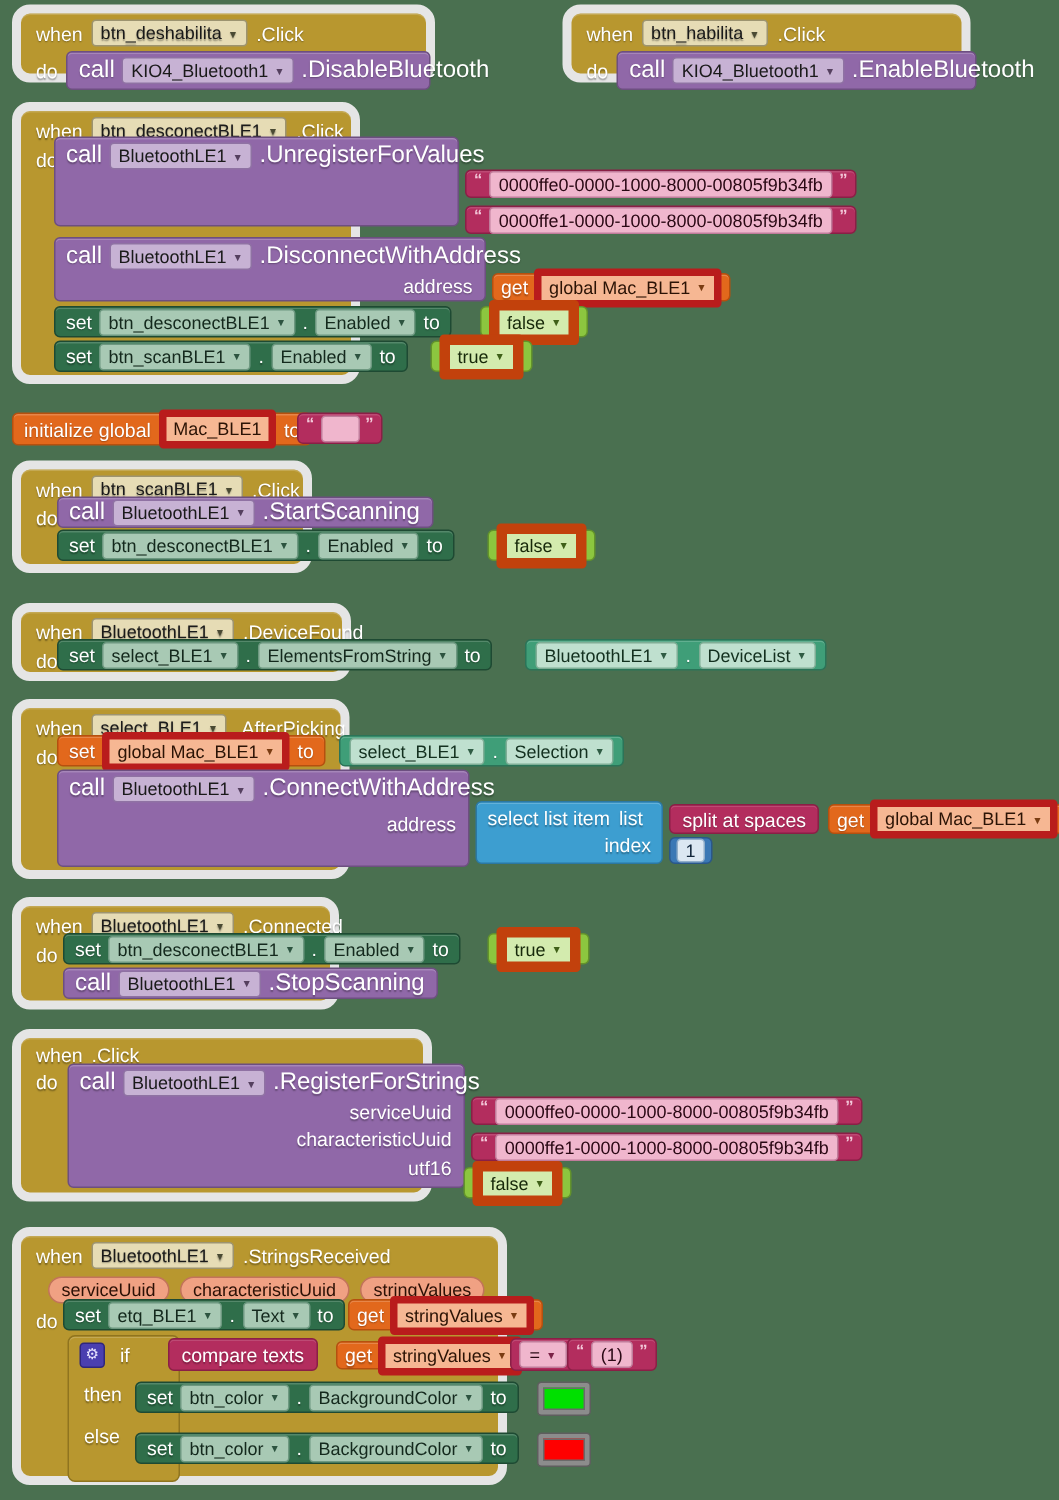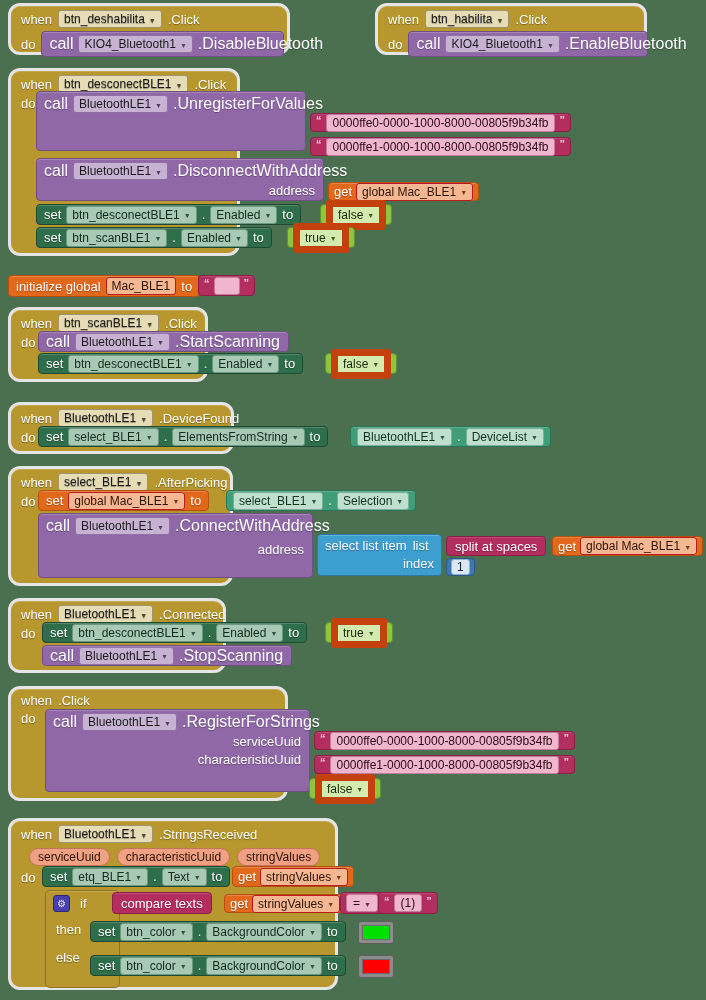--- a/index.html
+++ b/index.html
@@ -12,21 +12,21 @@
     position:relative;
     -webkit-font-smoothing:antialiased;
   }
   .canvas{position:absolute;inset:0;}
 
   
   .blk{position:absolute;border-radius:4px;box-sizing:border-box;}
   .row{display:flex;align-items:center;}
 
   
-  .event{background:#b89b2e;background:#b8972f;border:3px solid #e5e5e5;border-radius:12px;
+  .event{background:#b89b2e;background:#b8972f;border:6px solid #e5e5e5;border-radius:12px;
          box-shadow:inset 0 1px 0 rgba(255,255,255,.18);}
   .event>.hdr{display:flex;align-items:center;gap:6px;padding:4px 8px 3px 10px;color:#fff;
               font-size:13px;text-shadow:0 1px 1px rgba(0,0,0,.35);}
   .event .dolabel{color:#fff;font-size:13px;text-shadow:0 1px 1px rgba(0,0,0,.35);}
 
   
   .field{background:#e6dcb5;border:1px solid #9d9470;border-radius:3px;
          padding:1px 5px;color:#1a1a1a;font-size:12px;display:inline-flex;align-items:center;gap:4px;
          white-space:nowrap;}
   .drop{font-size:7px;color:#4a4a33;line-height:1;transform:translateY(1px);}
@@ -63,21 +63,21 @@
   
   .text{background:#b32d5e;border:1px solid #8a1f46;border-radius:4px;color:#fff;
         box-shadow:inset 0 1px 0 rgba(255,255,255,.14);}
   .text .tfield{background:#f0b6cd;border:1px solid #c07c9b;border-radius:3px;padding:1px 6px;
         color:#2a0814;font-size:12px;white-space:nowrap;}
   .quote{color:#f3c9da;font-size:11px;font-weight:bold;line-height:1;transform:translateY(-2px);}
 
   
   .var{background:#e8701f;background:#e2681c;border:1px solid #b5500f;border-radius:4px;color:#fff;
        box-shadow:inset 0 1px 0 rgba(255,255,255,.2);}
-  .var .vfield{background:#f6b793;border:1px solid #b91c1c;border-radius:3px;padding:1px 5px;
+  .var .vfield{background:#f6b793;border:5px solid #b91c1c;border-radius:3px;padding:1px 5px;
        color:#2b1305;font-size:12px;display:inline-flex;align-items:center;gap:4px;white-space:nowrap;}
   .var .vfield .drop{color:#7a3c12;}
   .varlbl{font-size:13px;text-shadow:0 1px 1px rgba(0,0,0,.3);}
 
   
   .list{background:#3d9ed0;border:1px solid #2b78a3;border-radius:4px;color:#fff;
         box-shadow:inset 0 1px 0 rgba(255,255,255,.2);}
   .list .llbl{font-size:13px;text-shadow:0 1px 1px rgba(0,0,0,.3);}
 
   
@@ -465,20 +465,23 @@
           <span class="drop">▼</span>
     </span>
     <span class="callname">.RegisterForStrings</span>
   </div>
   <div class="row" style="justify-content:flex-end;padding:1px 8px 0 0;">
     <span class="lbl13">serviceUuid</span>
   </div>
   <div class="row" style="justify-content:flex-end;padding:3px 8px 0 0;">
     <span class="lbl13">characteristicUuid</span>
   </div>
+  <div class="row" style="justify-content:flex-end;padding:4px 8px 0 0;">
+    <span class="lbl13">utf16</span>
+  </div>
 </div>
 <div class="blk text row" style="left:314px;top:731px;height:19px;padding:0 5px;gap:4px;align-items:center;">
   <span class="quote">“</span>
   <span class="tfield">0000ffe0-0000-1000-8000-00805f9b34fb</span>
   <span class="quote">”</span>
 </div>
 <div class="blk text row" style="left:314px;top:755px;height:19px;padding:0 5px;gap:4px;align-items:center;">
   <span class="quote">“</span>
   <span class="tfield">0000ffe1-0000-1000-8000-00805f9b34fb</span>
   <span class="quote">”</span>

